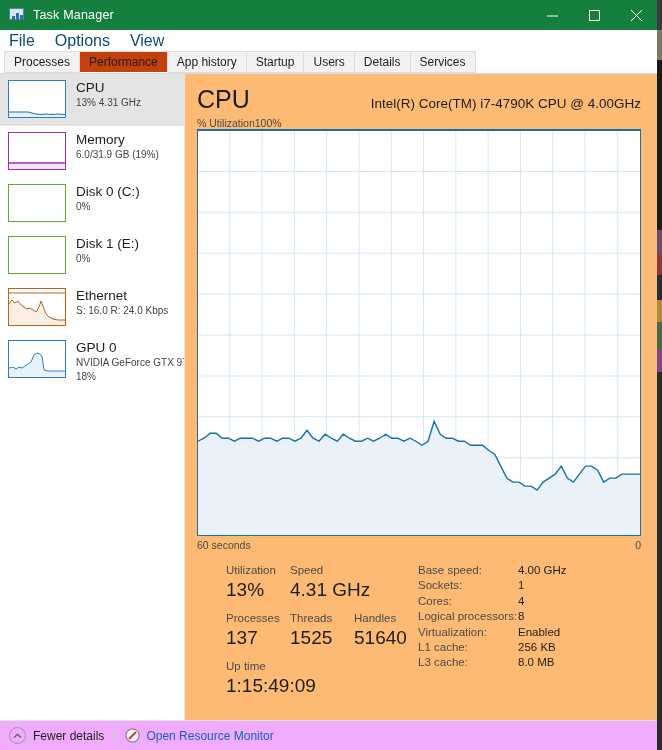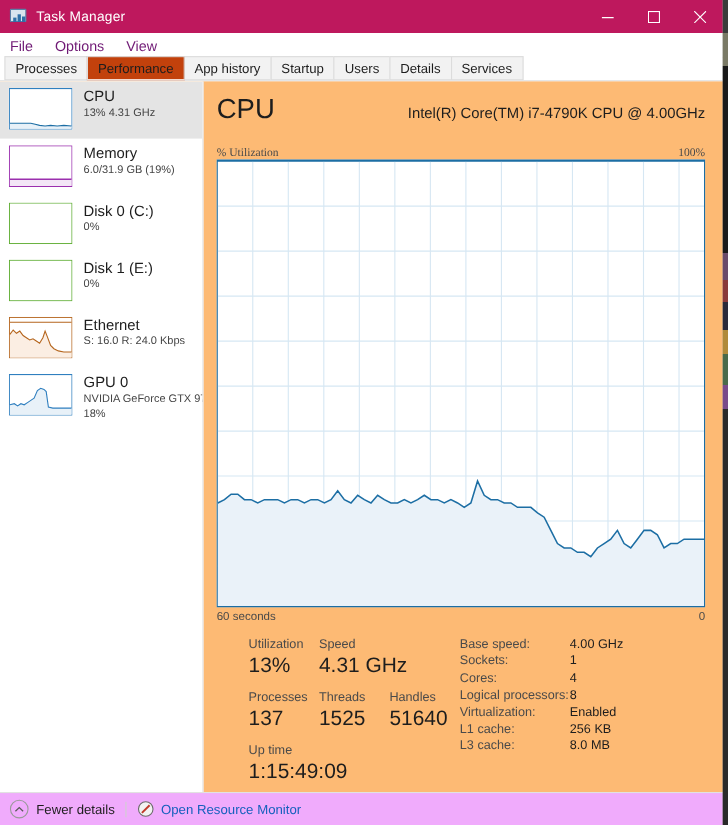--- a/index.html
+++ b/index.html
@@ -28,21 +28,21 @@
       #8a3a3a 255px, #8a3a3a 275px,
       #2a2a3a 275px, #2a2a3a 300px,
       #b08a3a 300px, #b08a3a 322px,
       #4a6a4a 322px, #4a6a4a 350px,
       #7a4a8a 350px, #7a4a8a 372px,
       #2a2a2a 372px, #2a2a2a 750px);
   }
 
   
   #titlebar {
-    height: 30px; background: #be185d;
+    height: 30px; background: #15803d;
     display: flex; align-items: center;
     flex: 0 0 auto;
   }
   #tm-icon {
     width: 16px; height: 16px; margin-left: 9px; margin-right: 8px;
     position: relative; flex: 0 0 auto;
   }
   #tm-icon .scr {
     position:absolute; left:0; top:1px; width:15px; height:12px;
     background:#d8e4ef; border:1px solid #5b7fa6; border-radius:1px;
@@ -59,21 +59,21 @@
     color:#ffffff; font-size: 13px; line-height: 1;
   }
   .winbtn svg { display:block; }
 
   
   #menubar {
     height: 22px; background:#ffffff; display:flex; align-items:center;
     padding-left: 7px; flex: 0 0 auto;
   }
   .menuitem {
-    font-size: 13px; color:#701a75; padding: 2px 9px 2px 2px; margin-right:9px;
+    font-size: 16px; color:#0c4a6e; padding: 2px 9px 2px 2px; margin-right:9px;
   }
 
   
   #tabstrip {
     height: 22px; flex: 0 0 auto;
     display:flex; align-items:flex-end;
     padding-left: 4px;
     border-bottom: 1px solid #dcdcdc;
     background: #ffffff;
   }
@@ -118,21 +118,21 @@
   .sb-text { padding-top: 0px; overflow:hidden; width: 108px; }
   .sb-title { font-size: 13.5px; color:#1d1d1d; line-height:16px; white-space:nowrap; }
   .sb-sub { font-size: 10px; color:#444; line-height: 14px; white-space:nowrap; }
 
   
   #main { flex:1 1 auto; position:relative; padding: 10px 16px 0 12px; overflow:hidden; }
   #main-head { display:flex; align-items:baseline; justify-content:space-between; }
   #cpu-heading { font-size: 25px; color:#1d1d1d; font-weight: 400; line-height: 30px; }
   #cpu-model { font-size: 13.5px; color:#1d1d1d; }
 
-  #axis-top { display:flex; justify-content:space-between; margin-top: 20px; font-family: Liberation Serif, serif; }
+  #axis-top { display:flex; margin-top: 3px; }
   #axis-top span { font-size:10.5px; color:#4a4a4a; }
 
   #chart-wrap {
     position:relative;
     height: 407px;
     border: 1px solid #1c6ea4;
     border-top-width: 2px;
     background: #ffffff;
   }
   #chart-wrap svg { display:block; width:100%; height:100%; }

